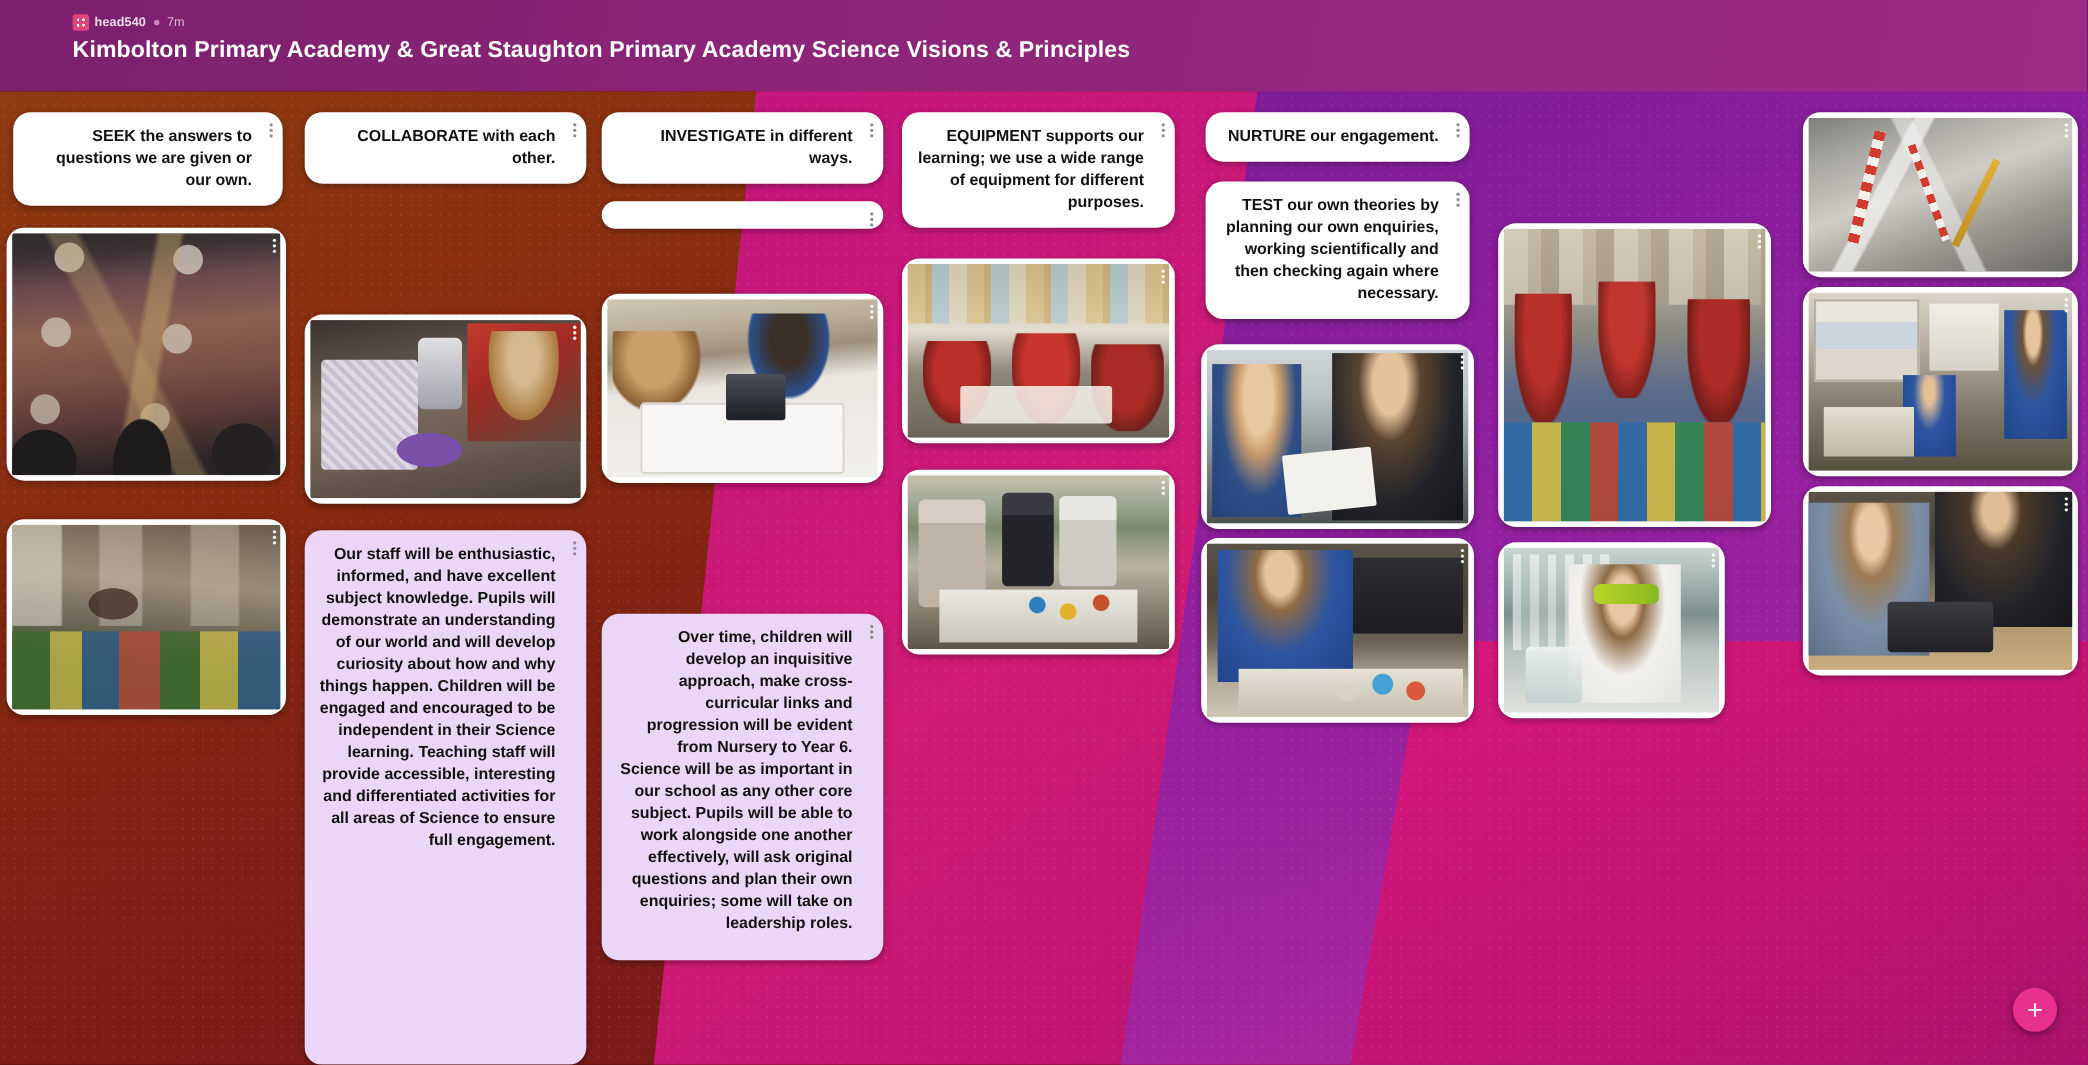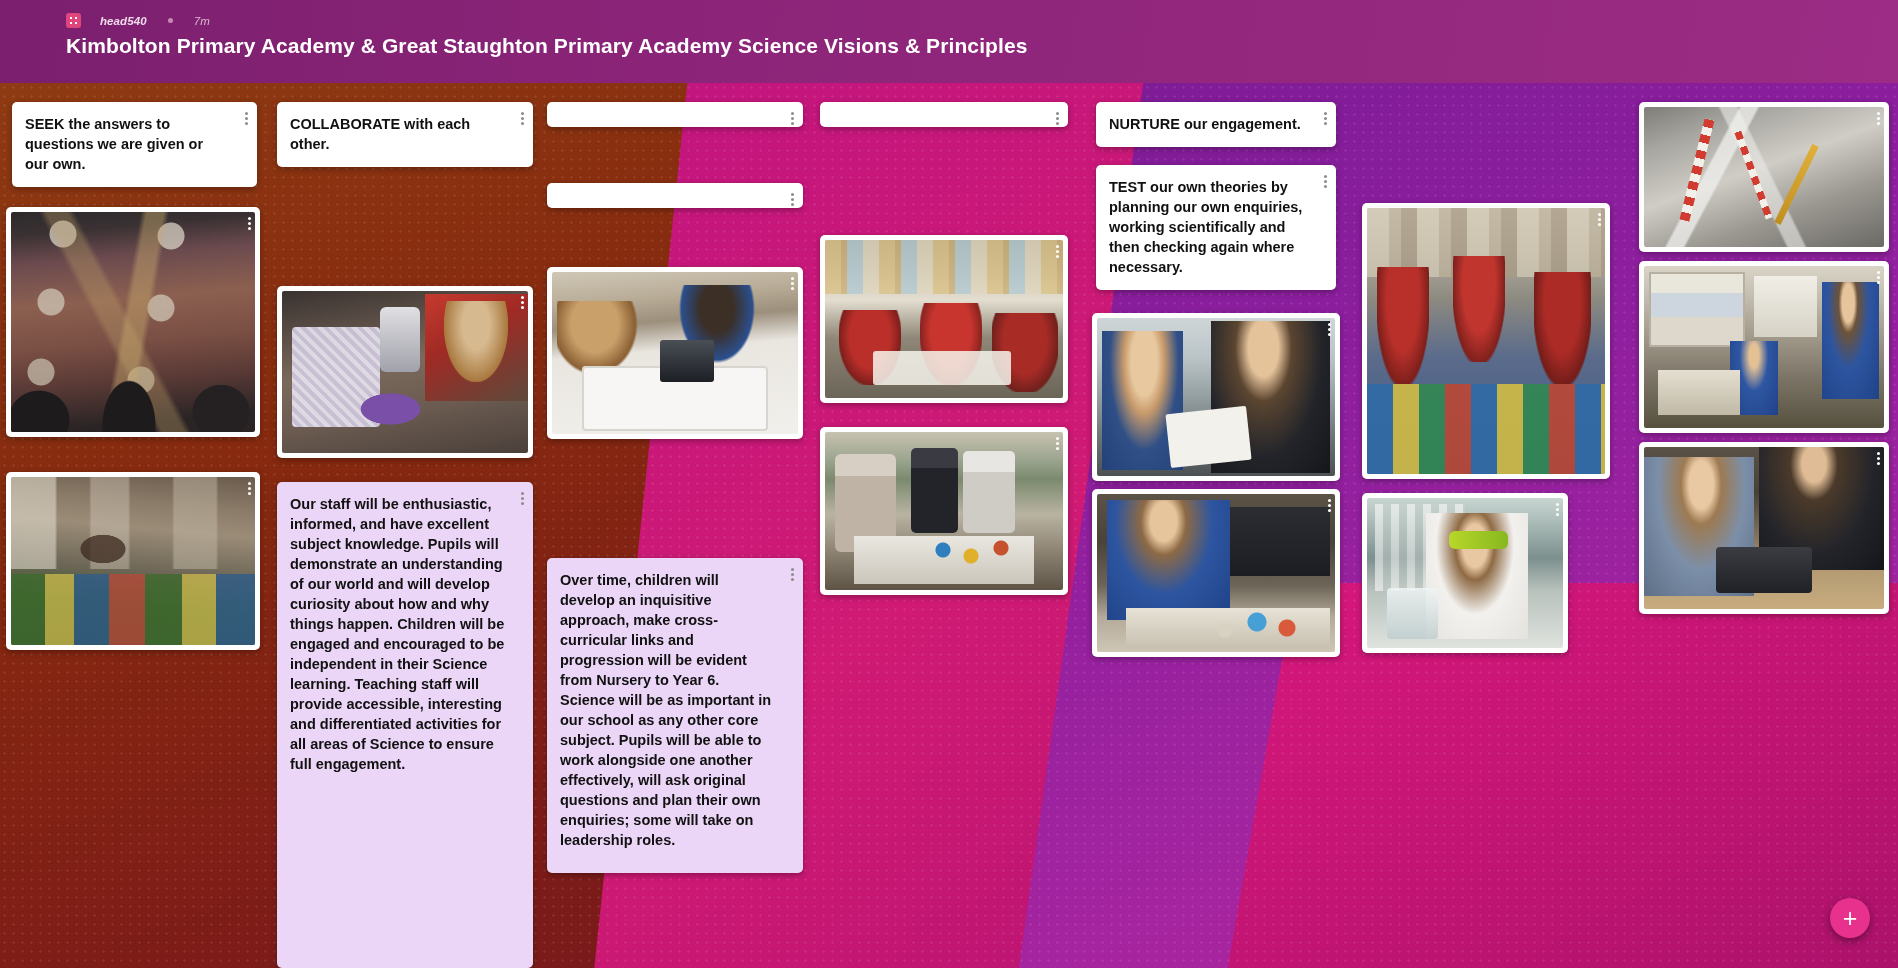--- a/index.html
+++ b/index.html
@@ -17,21 +17,21 @@
 
   
   .header {
     position: absolute; top: 0; left: 0;
     width: 1898px; height: 83px;
     background: linear-gradient(100deg, #7b1f6e 0%, #8b2478 35%, #94287e 70%, #9c2c85 100%);
     z-index: 50;
   }
   .header-meta {
     position: absolute; top: 13px; left: 66px;
-    display: flex; align-items: center; gap: 19px; font-style: italic;
+    display: flex; align-items: center; gap: 5px;
   }
   .avatar {
     width: 15px; height: 15px; border-radius: 3px;
     background: #e0457b;
     position: relative;
     display: inline-block;
   }
   .avatar::before {
     content: "";
     position: absolute; left: 3px; top: 3px;
@@ -87,23 +87,24 @@
   }
   .bg-dots {
     left: 0; top: 0; width: 1898px; height: 885px;
     background-image: radial-gradient(rgba(255,255,255,.085) 1px, transparent 1.2px);
     background-size: 9px 9px;
   }
 
   
   .card {
     position: absolute;
-    border-radius: 5px;
+    border-radius: 16px;
     box-shadow: 0 2px 6px rgba(0,0,0,.32);
     overflow: hidden;
+    text-align: right;
   }
   .card.text {
     background: #ffffff;
     padding: 12px 28px 13px 13px;
   }
   .card.text.lilac { background: #ecd6f7; }
   .card .body {
     font-size: 14.5px; font-weight: bold; color: #111;
     line-height: 1.38;
     word-wrap: break-word;
@@ -261,20 +262,21 @@
       <div class="kebab">
           <span></span>
         </div>
       <div class="body">Our staff will be enthusiastic, informed, and have excellent subject knowledge. Pupils will demonstrate an understanding of our world and will develop curiosity about how and why things happen. Children will be engaged and encouraged to be independent in their Science learning. Teaching staff will provide accessible, interesting and differentiated activities for all areas of Science to ensure full engagement.</div>
     </div>
 
     <div class="card text" style="left:547px; top:19px; width:256px;">
       <div class="kebab">
           <span></span>
         </div>
+      <div class="body">INVESTIGATE in different ways.</div>
     </div>
 
     <div class="card text" style="left:547px; top:100px; width:256px;">
       <div class="kebab">
           <span></span>
         </div>
     </div>
 
     <div class="card photo" style="left:547px; top:184px; width:256px; height:172px;">
       <div class="kebab">
@@ -299,20 +301,21 @@
       <div class="kebab">
           <span></span>
         </div>
       <div class="body">Over time, children will develop an inquisitive approach, make cross-curricular links and progression will be evident from Nursery to Year 6. Science will be as important in our school as any other core subject. Pupils will be able to work alongside one another effectively, will ask original questions and plan their own enquiries; some will take on leadership roles.</div>
     </div>
 
     <div class="card text" style="left:820px; top:19px; width:248px;">
       <div class="kebab">
           <span></span>
         </div>
+      <div class="body">EQUIPMENT supports our learning; we use a wide range of equipment for different purposes.</div>
     </div>
 
     <div class="card photo" style="left:820px; top:152px; width:248px; height:168px;">
       <div class="kebab">
           <span></span>
         </div>
       <div class="photo-inner">
         <div class="ph" style="background:
           linear-gradient(180deg, #b9b2a1 0%, #cfc9b7 22%, #e3ded0 38%, #8f8777 62%, #6b6558 100%);"></div>
         <div class="ph" style="left:0; top:0; width:100%; height:34%;

